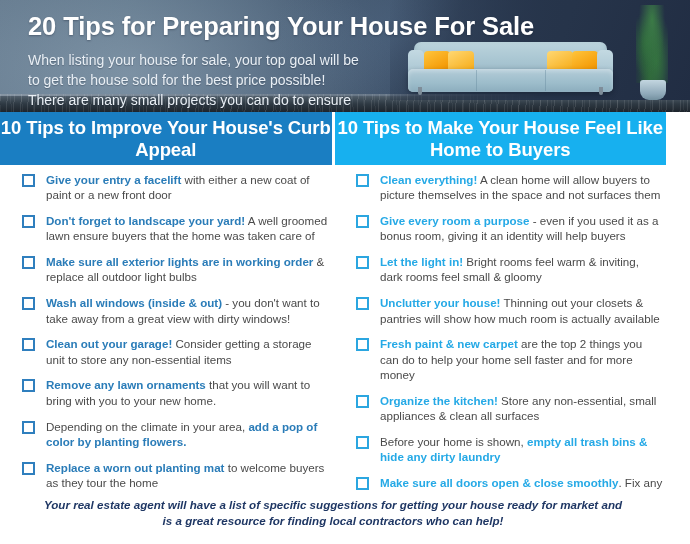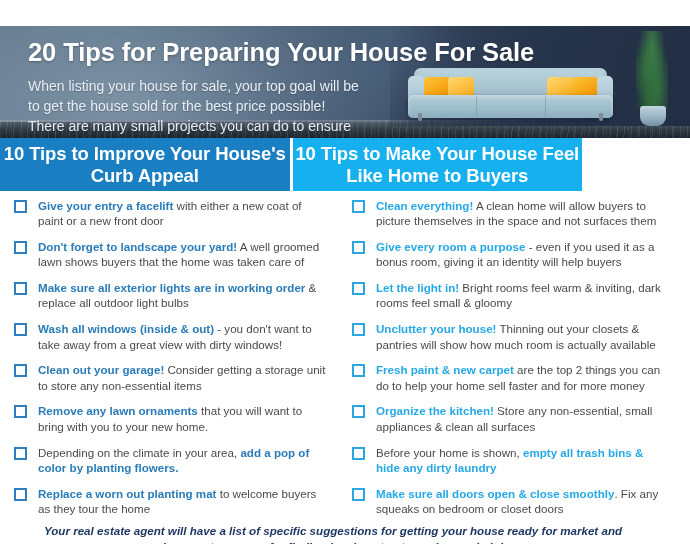--- a/index.html
+++ b/index.html
@@ -21,21 +21,20 @@
   }
 
   
   .hero {
     position: relative;
     width: 690px;
     height: 112px;
     overflow: hidden;
     background: linear-gradient(100deg, #5d7285 0%, #5a7084 20%, #4b6versa 40%, #3c4f66 62%, #2b3a52 80%, #22304a 100%);
     background: linear-gradient(100deg, #62778a 0%, #5b7184 18%, #4d6278 38%, #3b4e66 60%, #2c3c55 80%, #222f48 100%);
-    margin-top: 26px;
   }
 
   
   .hero-glow {
     position: absolute;
     left: -40px;
     top: -70px;
     width: 430px;
     height: 240px;
     background: radial-gradient(ellipse at 40% 60%, rgba(190,210,228,0.34) 0%, rgba(160,185,208,0.16) 45%, rgba(120,150,180,0) 72%);
@@ -194,21 +193,21 @@
       radial-gradient(ellipse at 62% 72%, #357340 0%, rgba(53,115,64,0) 62%),
       radial-gradient(ellipse at 45% 92%, #2b5f36 0%, rgba(43,95,54,0) 65%);
     filter: blur(0.4px);
   }
 
   
   .headers {
     position: absolute;
     left: 0;
     top: 112px;
-    width: 582px;
+    width: 666px;
     height: 53px;
     display: flex;
     gap: 3px;
   }
   .col-header {
     flex: 1;
     display: flex;
     align-items: center;
     justify-content: center;
     text-align: center;
@@ -222,20 +221,21 @@
   .col-header.right { background: #17b0ef; }
 
   
   .columns {
     position: absolute;
     left: 0;
     top: 168px;
     width: 676px;
     height: 322px;
     display: flex;
+    padding-left: 8px;
   }
   .column {
     width: 345px;
     padding: 4px 12px 0 14px;
   }
 
   .tip {
     display: flex;
     align-items: flex-start;
     margin-bottom: 10.5px;
@@ -328,21 +328,21 @@
   </div>
 
   <div class="columns">
     <div class="column left" id="col-0">
         <div class="tip">
           <span class="checkbox"></span>
           <span class="tip-text"><b>Give your entry a facelift</b><span> with either a new coat of paint or a new front door</span></span>
         </div>
         <div class="tip">
           <span class="checkbox"></span>
-          <span class="tip-text"><b>Don't forget to landscape your yard!</b><span> A well groomed lawn shows buyers that the home was taken care of</span></span>
+          <span class="tip-text"><b>Don't forget to landscape your yard!</b><span> A well groomed lawn ensure buyers that the home was taken care of</span></span>
         </div>
         <div class="tip">
           <span class="checkbox"></span>
           <span class="tip-text"><b>Make sure all exterior lights are in working order</b><span> &amp; replace all outdoor light bulbs</span></span>
         </div>
         <div class="tip">
           <span class="checkbox"></span>
           <span class="tip-text"><b>Wash all windows (inside &amp; out)</b><span> - you don't want to take away from a great view with dirty windows!</span></span>
         </div>
         <div class="tip">

